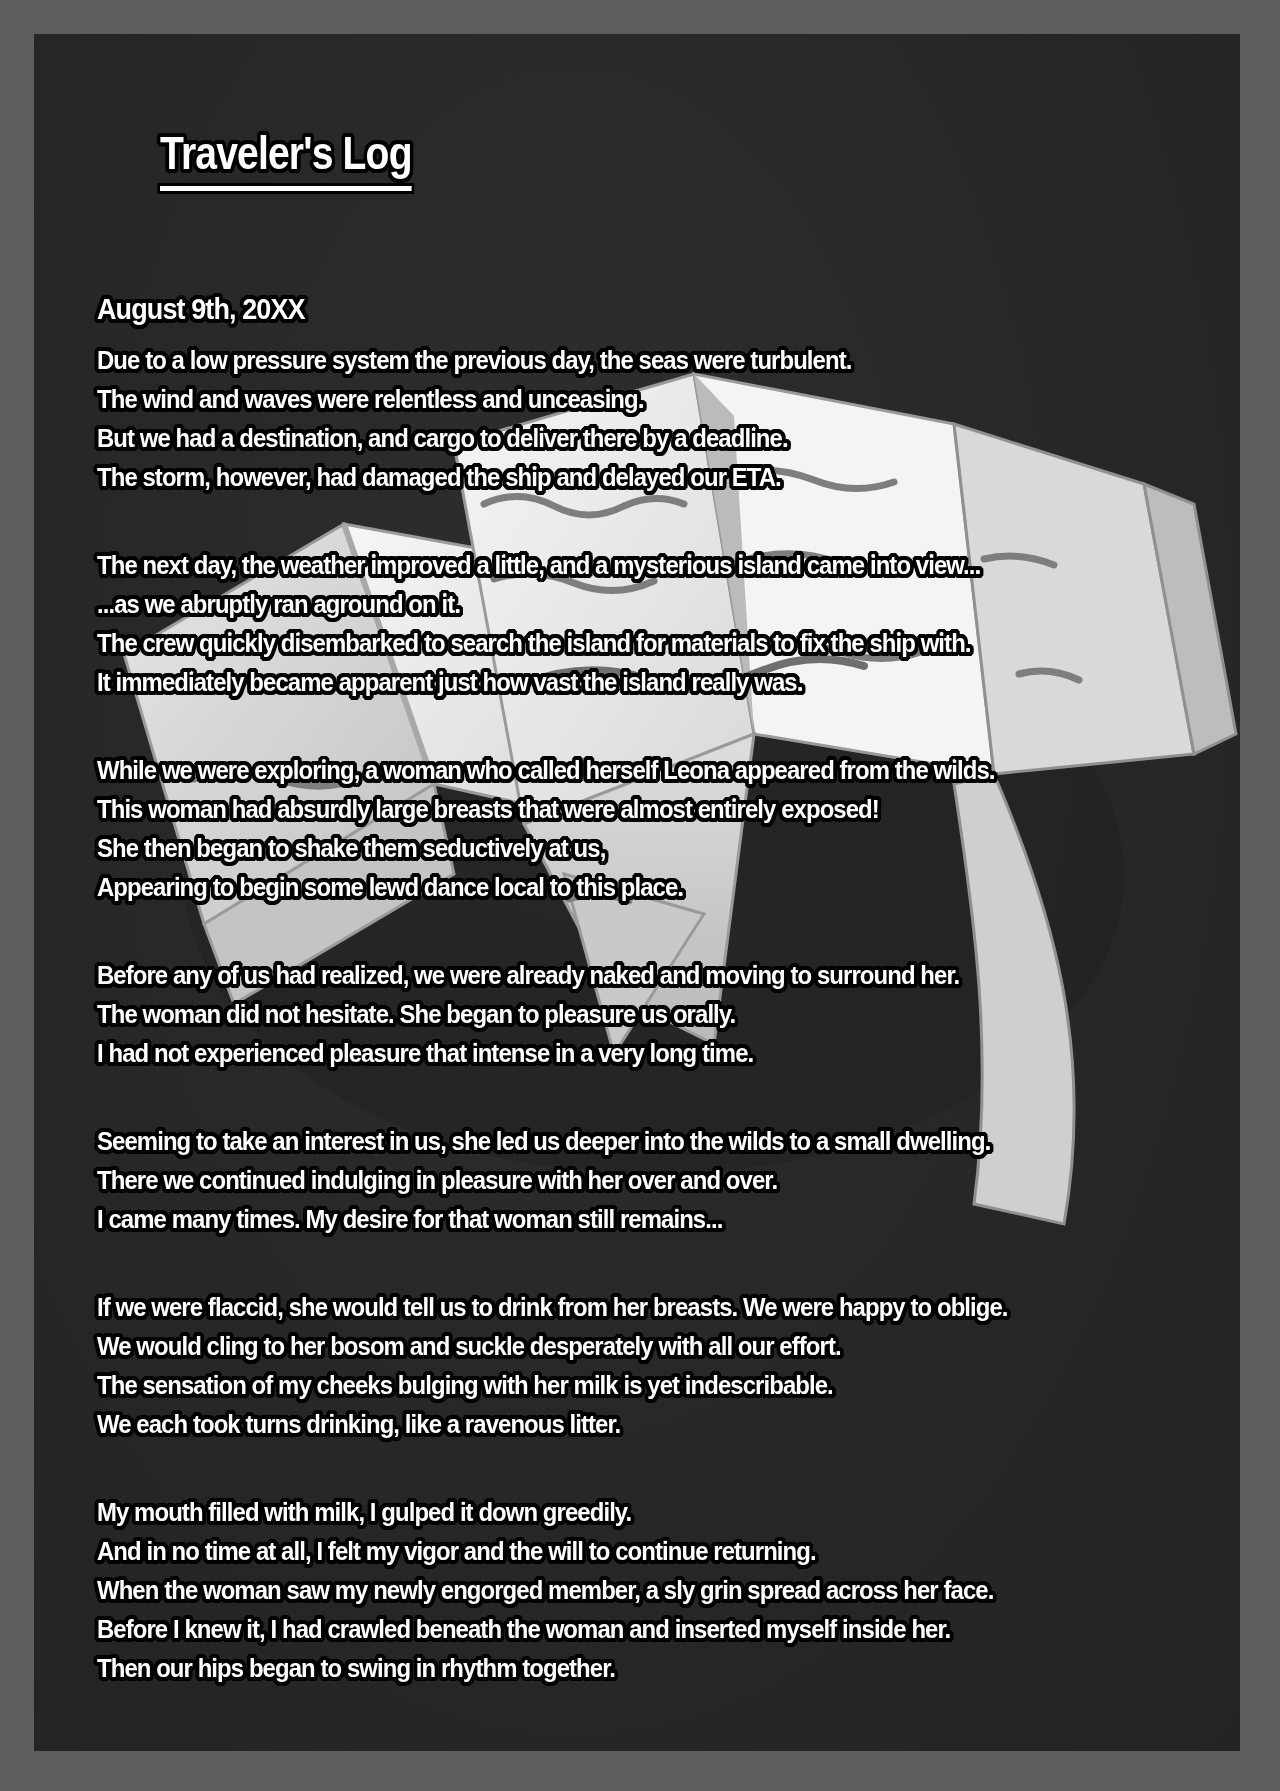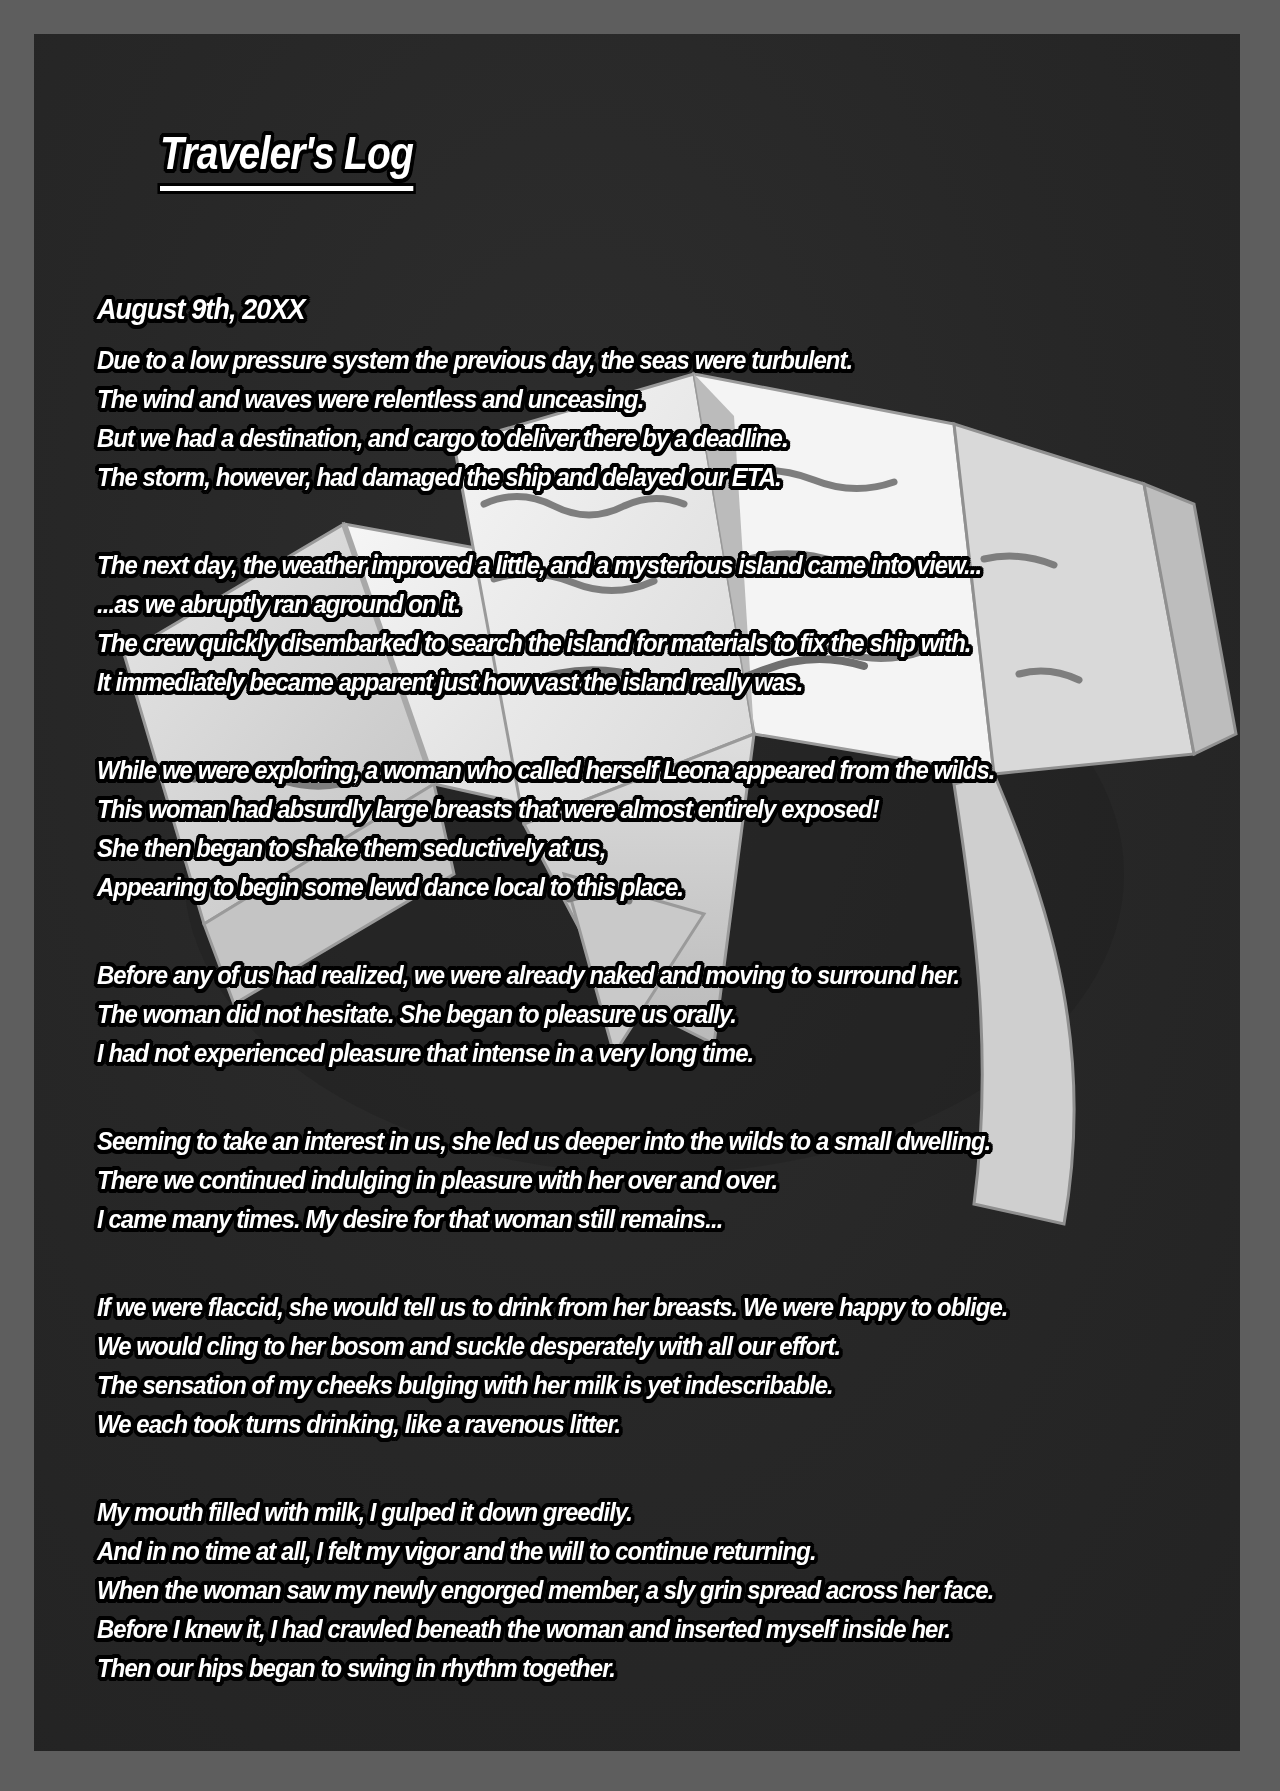--- a/index.html
+++ b/index.html
@@ -6,21 +6,20 @@
   body{
     width:1280px;height:1791px;
     background:#5e5e5e;
     font-family:"Liberation Sans", sans-serif;
     overflow:hidden;position:relative;
   }
   .page{
     position:absolute;left:34px;top:34px;right:40px;bottom:40px;
     background:radial-gradient(ellipse at 45% 35%, #2e2e2e 0%, #272727 55%, #232323 100%);
     overflow:hidden;
-    font-style:italic;
   }
   .sketch{
     position:absolute;left:60px;top:320px;width:1150px;height:920px;
   }
   .outlined{
     color:#ffffff;
     text-shadow:
       -4px -2px 0 #000, -4px 2px 0 #000, 4px -2px 0 #000, 4px 2px 0 #000,
       -2px -4px 0 #000, 2px -4px 0 #000, -2px 4px 0 #000, 2px 4px 0 #000,
       -4px 0 0 #000, 4px 0 0 #000, 0 -4px 0 #000, 0 4px 0 #000,

